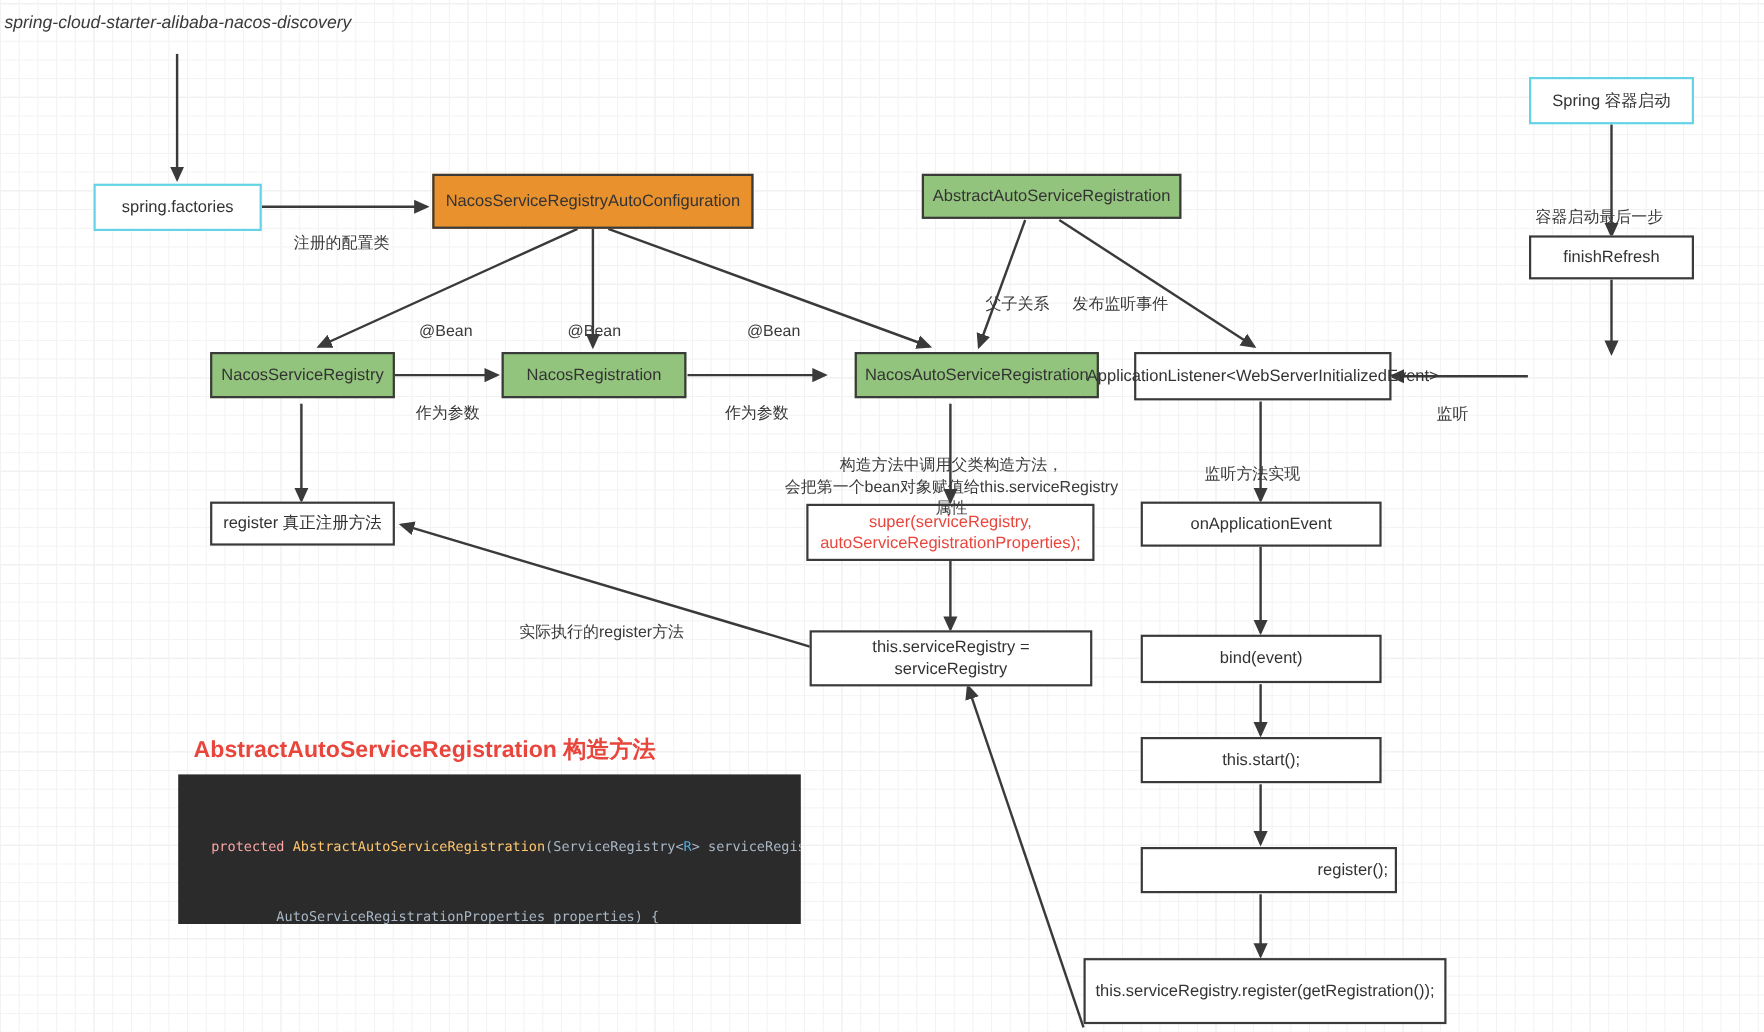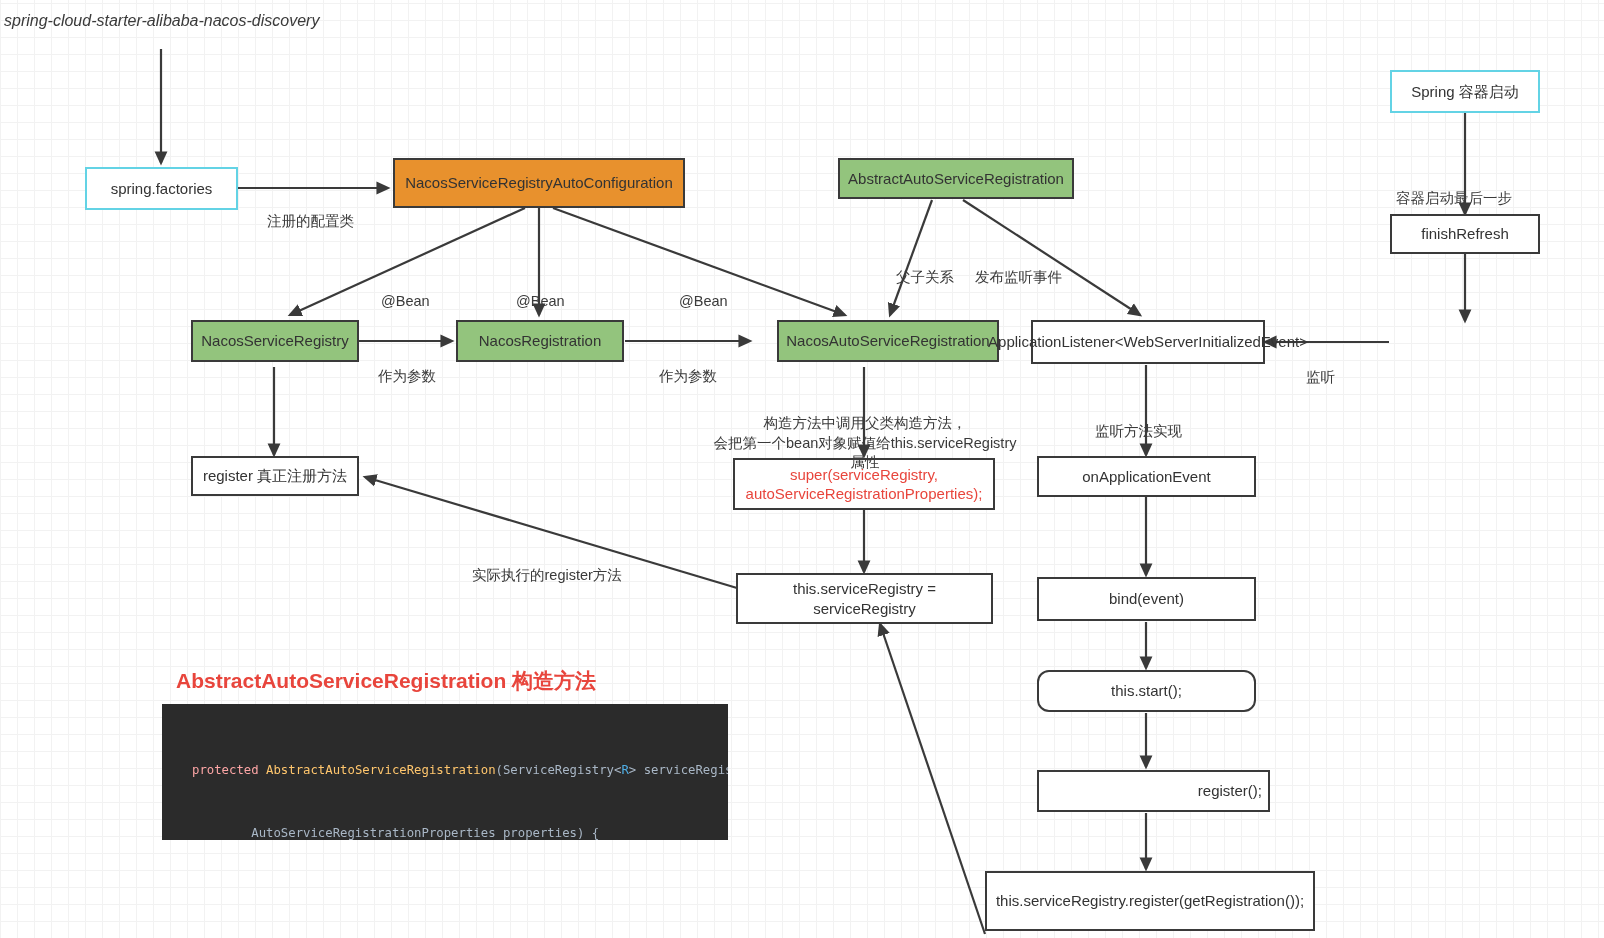--- a/index.html
+++ b/index.html
@@ -200,21 +200,21 @@
 
   <div class="node" style="left:736px; top:573px; width:257px; height:51px; flex-direction:column;">
     <span>this.serviceRegistry =</span>
     <span>serviceRegistry</span>
   </div>
 
   <div class="node" style="left:1037px; top:577px; width:219px; height:44px;">
     <span>bind(event)</span>
   </div>
 
-  <div class="node" style="left:1037px; top:670px; width:219px; height:42px;border-radius:12px;">
+  <div class="node" style="left:1037px; top:670px; width:219px; height:42px;">
     <span>this.start();</span>
   </div>
 
   <div class="node" style="left:1037px; top:770px; width:233px; height:42px;justify-content:flex-end;">
     <span>register();</span>
   </div>
 
   <div class="node" style="left:985px; top:871px; width:330px; height:60px;">
     <span>this.serviceRegistry.register(getRegistration());</span>
   </div>

